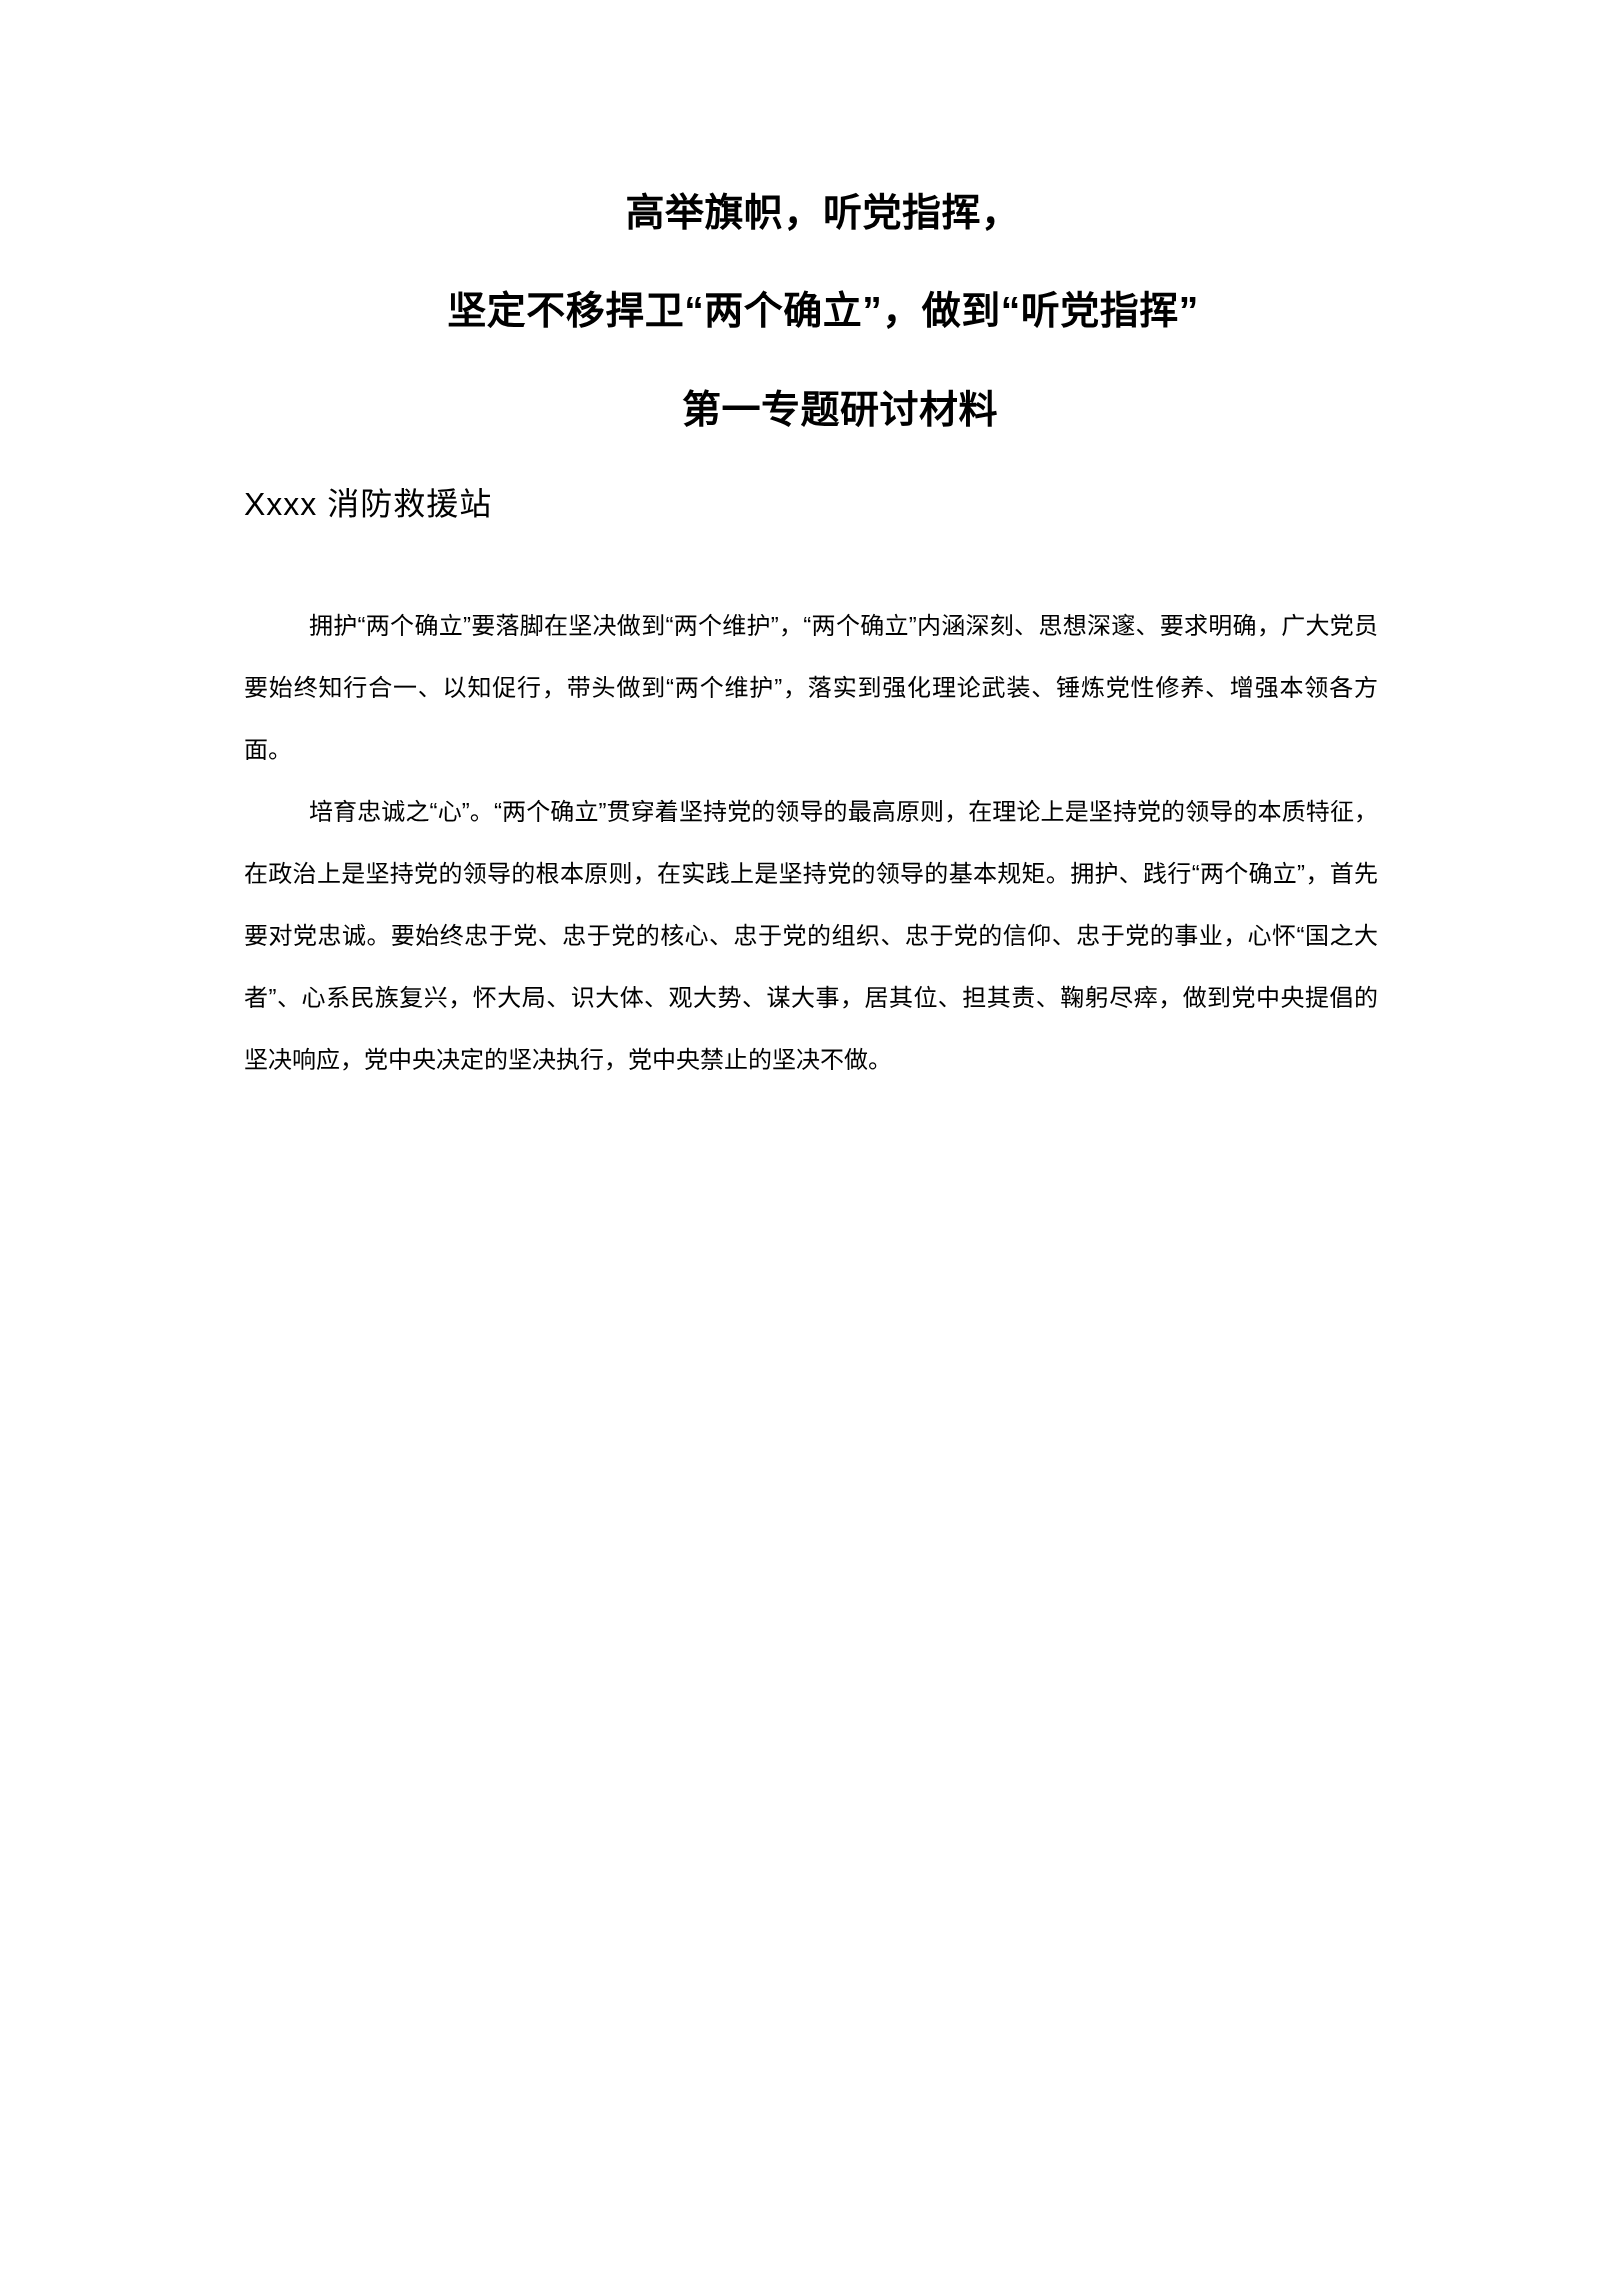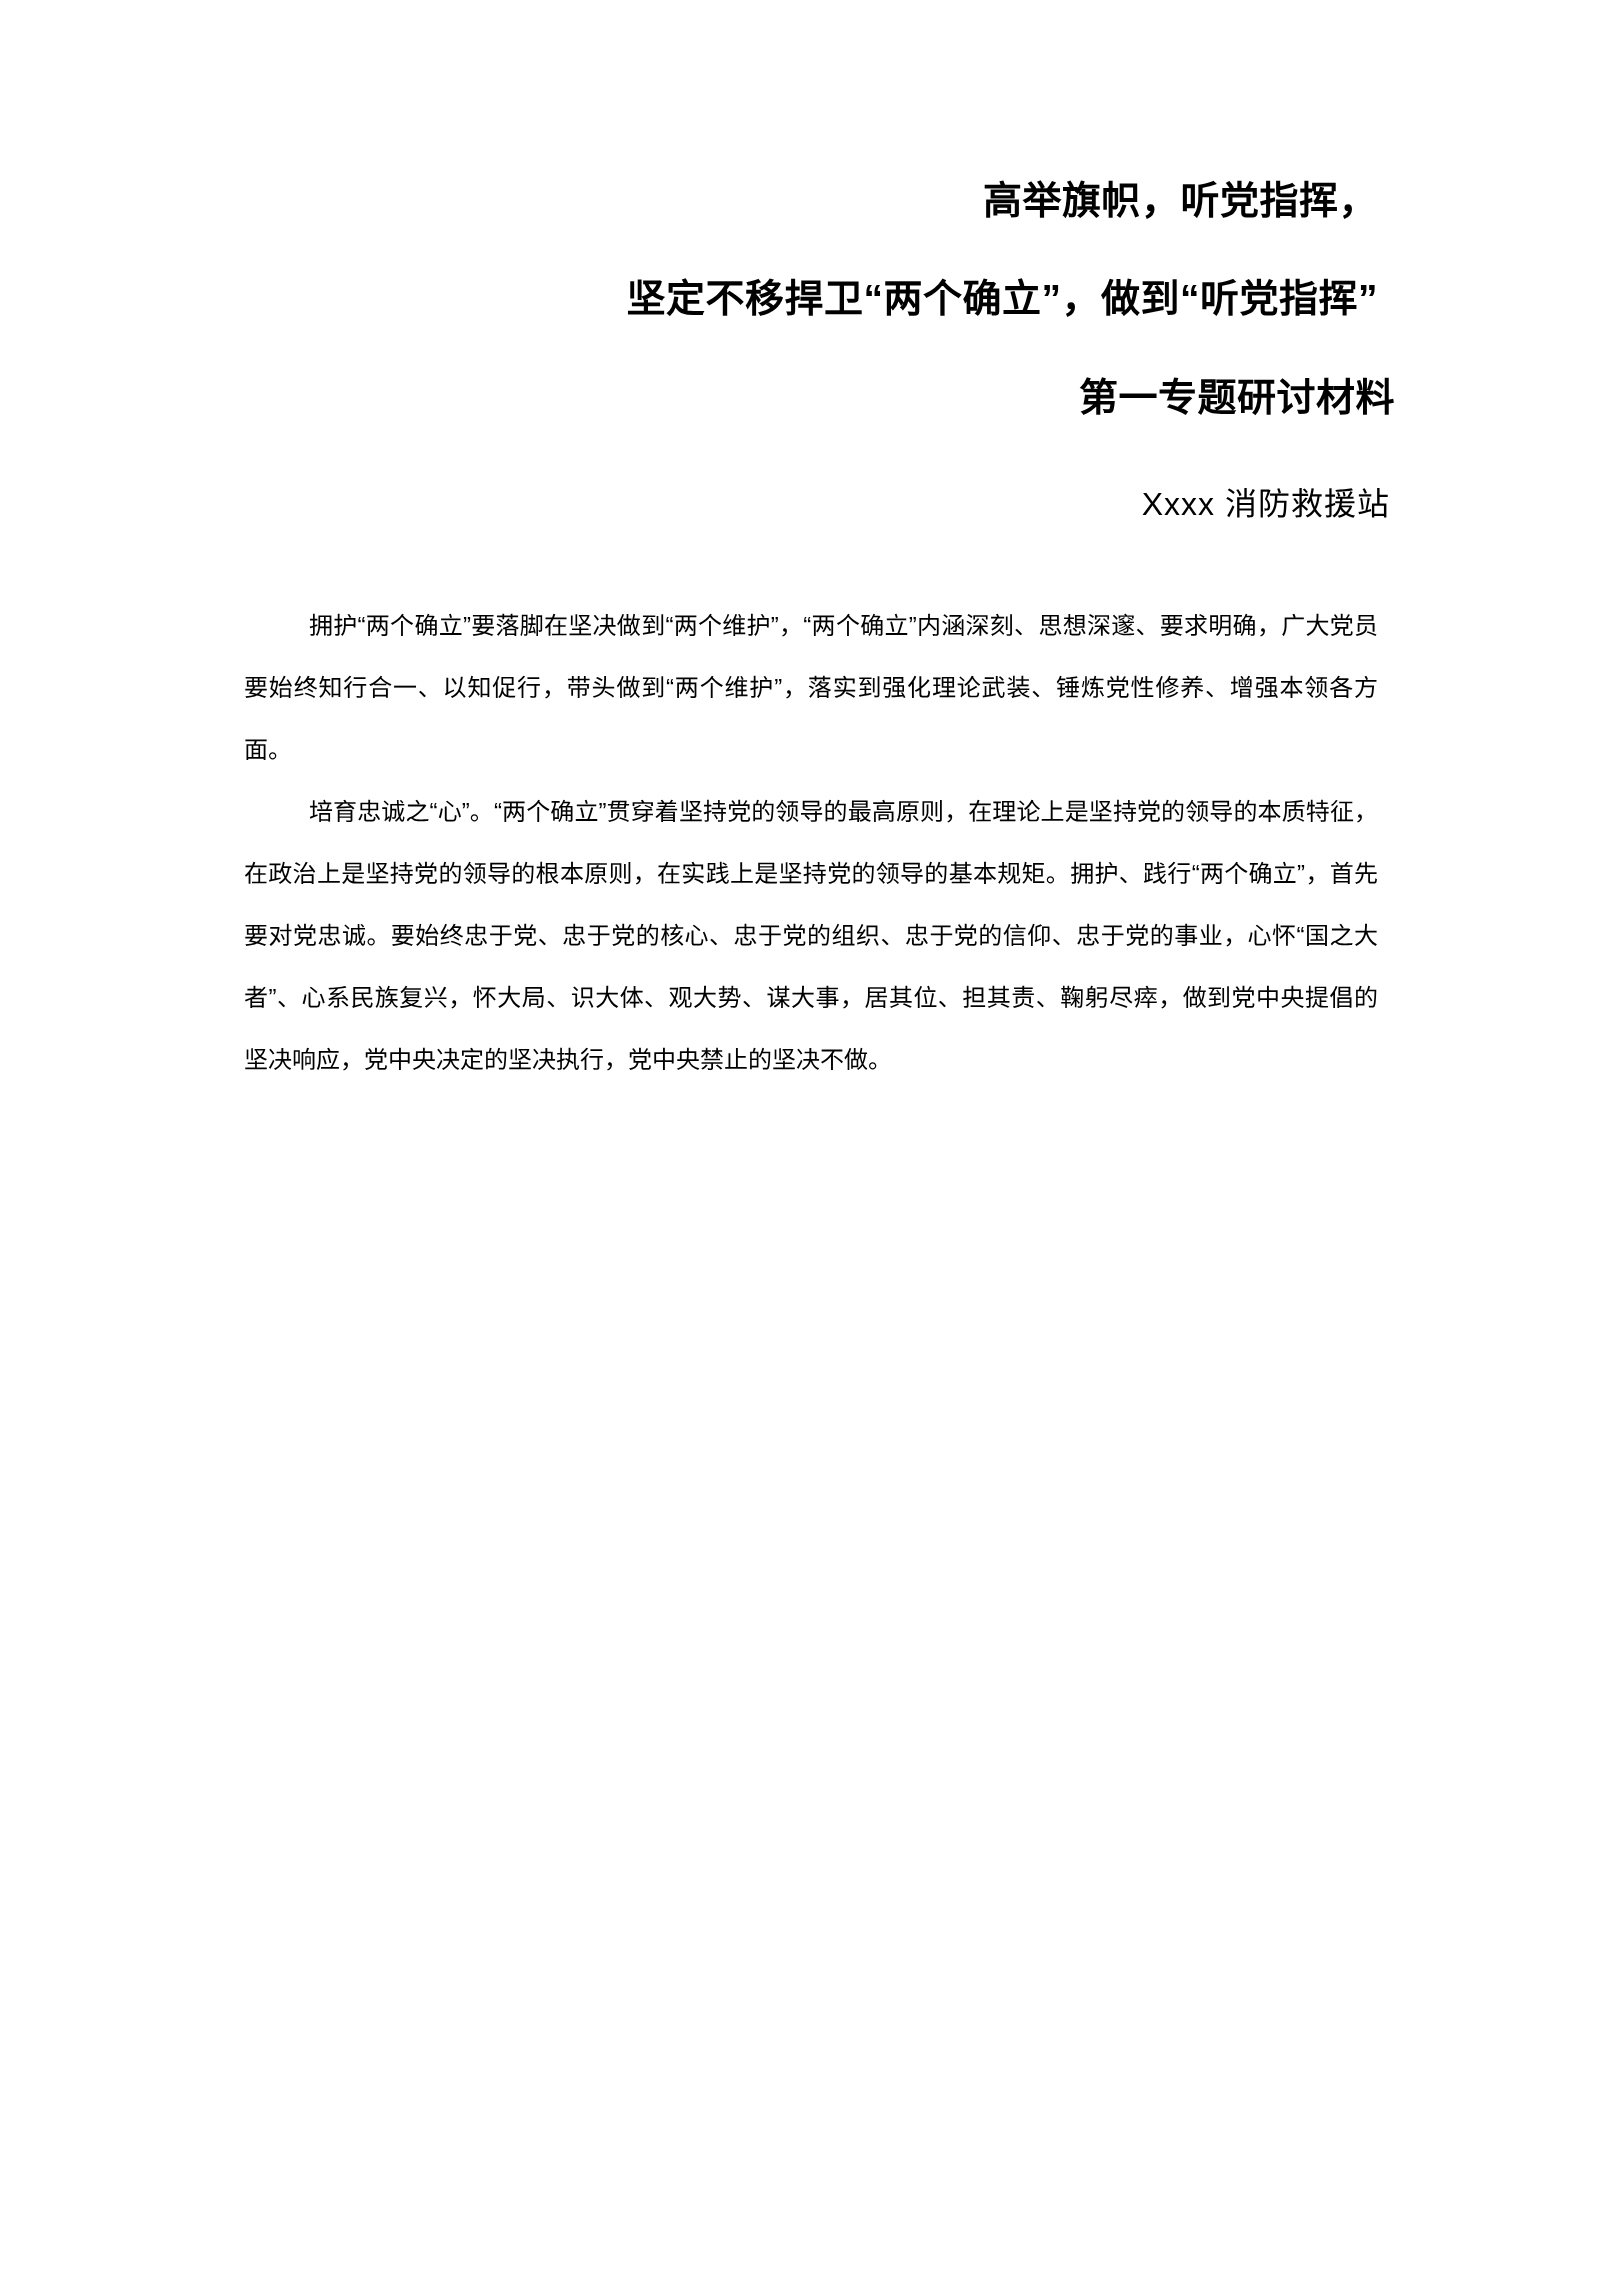--- a/index.html
+++ b/index.html
@@ -23,43 +23,43 @@
   }
   .content {
     position: absolute;
     left: 244px;
     top: 0;
     width: 1134px;
   }
 
   
   .doc-title {
-    margin: 0;
+    margin: 12px;
     padding: 0;
     font-weight: bold;
     font-size: 39px;
     line-height: 1.0;
-    text-align: right;
+    text-align: center;
     letter-spacing: 0.5px;
     white-space: pre;
   }
   .title-line-1 { position: absolute; left: 0; top: 181px;  width: 1134px; }
   .title-line-2 { position: absolute; left: 0; top: 279px;  width: 1134px; }
   .title-line-3 { position: absolute; left: 17px; top: 378px;  width: 1134px; }
 
   .byline {
     position: absolute;
-    left: 12px;
+    left: 0;
     top: 488px;
     width: 1134px;
     margin: 0;
     font-size: 32px;
     font-weight: normal;
     line-height: 1.0;
-    text-align: right;
+    text-align: left;
     letter-spacing: 1px;
     white-space: pre;
   }
 
   
   .body-block {
     position: absolute;
     left: 0;
     top: 595px;
     width: 1134px;

